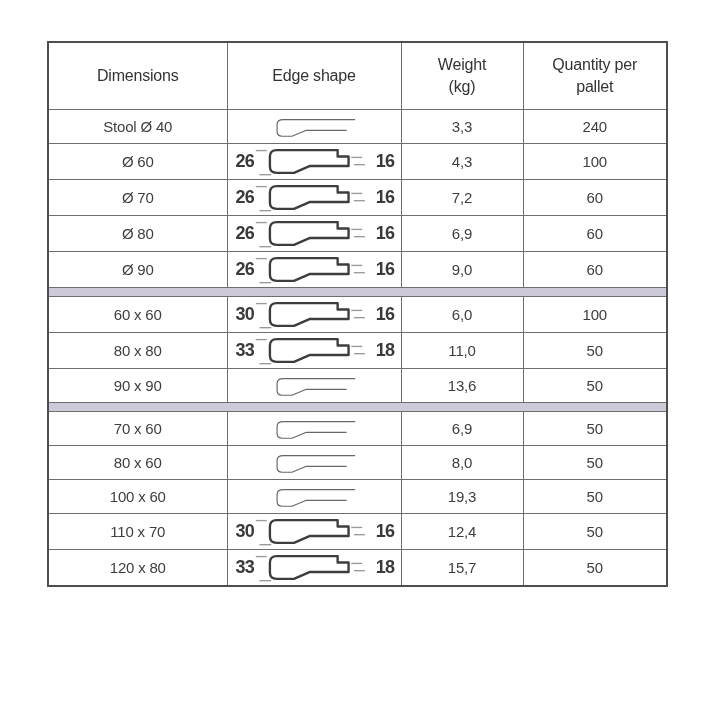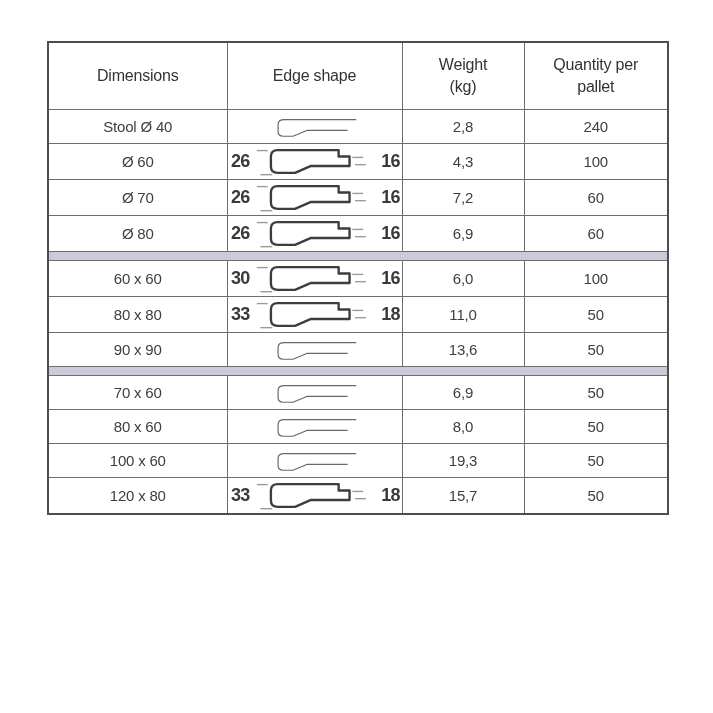--- a/index.html
+++ b/index.html
@@ -42,21 +42,20 @@
   }
   .spec-table td {
     height: 31px;
     font-size: 15px;
     letter-spacing: -0.2px;
   }
   .shape-cell-inner {
     display: flex;
     align-items: center;
     justify-content: center;
-    gap: 5px;
     height: 100%;
   }
   .thickness-num {
     font-size: 18px;
     font-weight: 700;
     color: #3a3a3a;
     letter-spacing: -0.8px;
     min-width: 22px;
   }
   .thickness-num.left { text-align: right; }
@@ -124,21 +123,21 @@
     <tbody id="tbody">
         <tr>
           <td>Stool Ø 40</td>
           <td>
             <div class="shape-cell-inner">
               <svg class="profile-svg" width="112" height="33" viewBox="0 0 132 38">
                 <path class="profile-thin" d="M 114,11 H 30 C 24.5,11 22.5,13 22.5,16.5 V 25 C 22.5,28.5 25,30.5 28.5,30.5 H 40 L 57,23.5 H 104"></path>
               </svg>
             </div>
           </td>
-          <td>2,8</td>
+          <td>3,3</td>
           <td>240</td>
         </tr>
         <tr>
           <td>Ø 60</td>
           <td>
             <div class="shape-cell-inner">
               <span class="thickness-num left">26</span>
               <svg class="profile-svg" width="120" height="35" viewBox="0 0 132 38">
                 <line class="dim-dash" x1="2" y1="7" x2="14" y2="7"></line>
                 <line class="dim-dash" x1="6" y1="33.5" x2="19" y2="33.5"></line>
@@ -181,20 +180,38 @@
                 <line class="dim-dash" x1="107" y1="14.5" x2="119" y2="14.5"></line>
                 <line class="dim-dash" x1="110" y1="22.5" x2="122" y2="22.5"></line>
                 <path class="profile-outline" d="M 25,6.5 H 92 V 13.5 H 104 V 24 H 61 L 44,31.5 H 25 C 20,31.5 17.5,29 17.5,24.5 V 13.5 C 17.5,9 20,6.5 25,6.5 Z"></path>
               </svg>
               <span class="thickness-num right">16</span>
             </div>
           </td>
           <td>6,9</td>
           <td>60</td>
         </tr>
+        <tr>
+          <td>Ø 90</td>
+          <td>
+            <div class="shape-cell-inner">
+              <span class="thickness-num left">26</span>
+              <svg class="profile-svg" width="120" height="35" viewBox="0 0 132 38">
+                <line class="dim-dash" x1="2" y1="7" x2="14" y2="7"></line>
+                <line class="dim-dash" x1="6" y1="33.5" x2="19" y2="33.5"></line>
+                <line class="dim-dash" x1="107" y1="14.5" x2="119" y2="14.5"></line>
+                <line class="dim-dash" x1="110" y1="22.5" x2="122" y2="22.5"></line>
+                <path class="profile-outline" d="M 25,6.5 H 92 V 13.5 H 104 V 24 H 61 L 44,31.5 H 25 C 20,31.5 17.5,29 17.5,24.5 V 13.5 C 17.5,9 20,6.5 25,6.5 Z"></path>
+              </svg>
+              <span class="thickness-num right">16</span>
+            </div>
+          </td>
+          <td>9,0</td>
+          <td>60</td>
+        </tr>
         <tr class="divider-row">
           <td colspan="4"></td>
         </tr>
         <tr>
           <td>60 x 60</td>
           <td>
             <div class="shape-cell-inner">
               <span class="thickness-num left">30</span>
               <svg class="profile-svg" width="120" height="35" viewBox="0 0 132 38">
                 <line class="dim-dash" x1="2" y1="7" x2="14" y2="7"></line>
@@ -269,20 +286,38 @@
         <tr>
           <td>100 x 60</td>
           <td>
             <div class="shape-cell-inner">
               <svg class="profile-svg" width="112" height="33" viewBox="0 0 132 38">
                 <path class="profile-thin" d="M 114,11 H 30 C 24.5,11 22.5,13 22.5,16.5 V 25 C 22.5,28.5 25,30.5 28.5,30.5 H 40 L 57,23.5 H 104"></path>
               </svg>
             </div>
           </td>
           <td>19,3</td>
+          <td>50</td>
+        </tr>
+        <tr>
+          <td>110 x 70</td>
+          <td>
+            <div class="shape-cell-inner">
+              <span class="thickness-num left">30</span>
+              <svg class="profile-svg" width="120" height="35" viewBox="0 0 132 38">
+                <line class="dim-dash" x1="2" y1="7" x2="14" y2="7"></line>
+                <line class="dim-dash" x1="6" y1="33.5" x2="19" y2="33.5"></line>
+                <line class="dim-dash" x1="107" y1="14.5" x2="119" y2="14.5"></line>
+                <line class="dim-dash" x1="110" y1="22.5" x2="122" y2="22.5"></line>
+                <path class="profile-outline" d="M 25,6.5 H 92 V 13.5 H 104 V 24 H 61 L 44,31.5 H 25 C 20,31.5 17.5,29 17.5,24.5 V 13.5 C 17.5,9 20,6.5 25,6.5 Z"></path>
+              </svg>
+              <span class="thickness-num right">16</span>
+            </div>
+          </td>
+          <td>12,4</td>
           <td>50</td>
         </tr>
         <tr>
           <td>120 x 80</td>
           <td>
             <div class="shape-cell-inner">
               <span class="thickness-num left">33</span>
               <svg class="profile-svg" width="120" height="35" viewBox="0 0 132 38">
                 <line class="dim-dash" x1="2" y1="7" x2="14" y2="7"></line>
                 <line class="dim-dash" x1="6" y1="33.5" x2="19" y2="33.5"></line>

